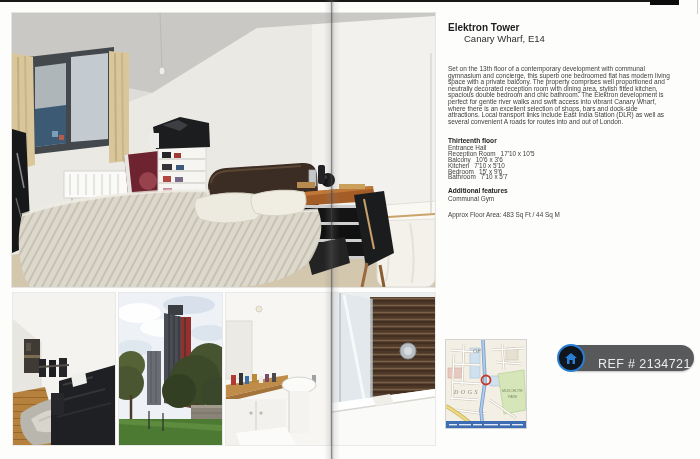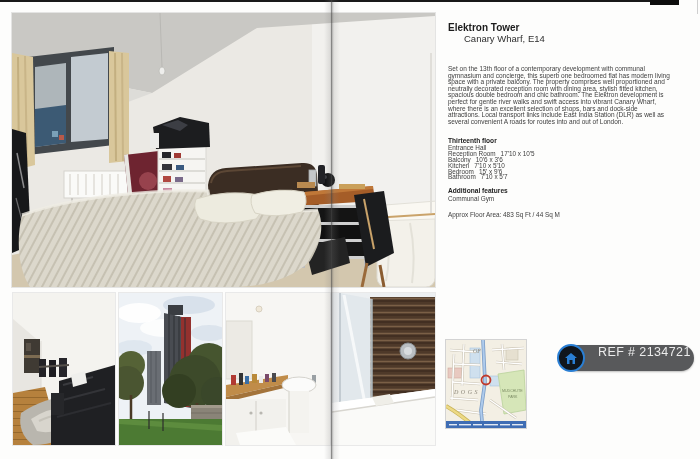--- a/index.html
+++ b/index.html
@@ -29,21 +29,21 @@
   .d-floorhead{left:0;top:115px;font-size:6.6px;font-weight:bold;color:#222;}
   .d-rooms{left:0;top:123px;font-size:6.4px;line-height:5.9px;color:#3d3d3d;}
   .room-row{display:flex;gap:5px;height:5.9px;}
   .d-addhead{left:0;top:165px;font-size:6.6px;font-weight:bold;color:#222;}
   .d-additem{left:0;top:173px;font-size:6.4px;color:#3d3d3d;}
   .d-area{left:0;top:189px;font-size:6.4px;color:#3d3d3d;}
   
   .map{left:446px;top:340px;width:80px;height:88px;box-shadow:0 0 0 1px rgba(170,170,170,.5);}
   
   .refbadge{left:564px;top:345px;width:130px;height:26px;border-radius:13px;background:#58595b;
-            display:flex;align-items:flex-start;z-index:50;box-shadow:0 1px 2px rgba(0,0,0,.25);}
+            display:flex;align-items:flex-end;z-index:50;box-shadow:0 1px 2px rgba(0,0,0,.25);}
   .reftext{margin-left:34px;font-size:12.5px;color:#ececec;letter-spacing:.4px;}
   .refico{position:absolute;left:-7px;top:-1px;width:28px;height:28px;border-radius:50%;
           background:#10161d;border:2px solid #2a7fd4;box-sizing:border-box;
           display:flex;align-items:center;justify-content:center;}
   .rightedge{left:697px;top:0;width:1px;height:14px;background:#cfcfcf;}
 </style>
 </head>
 <body>
 
 <div class="canvas">

